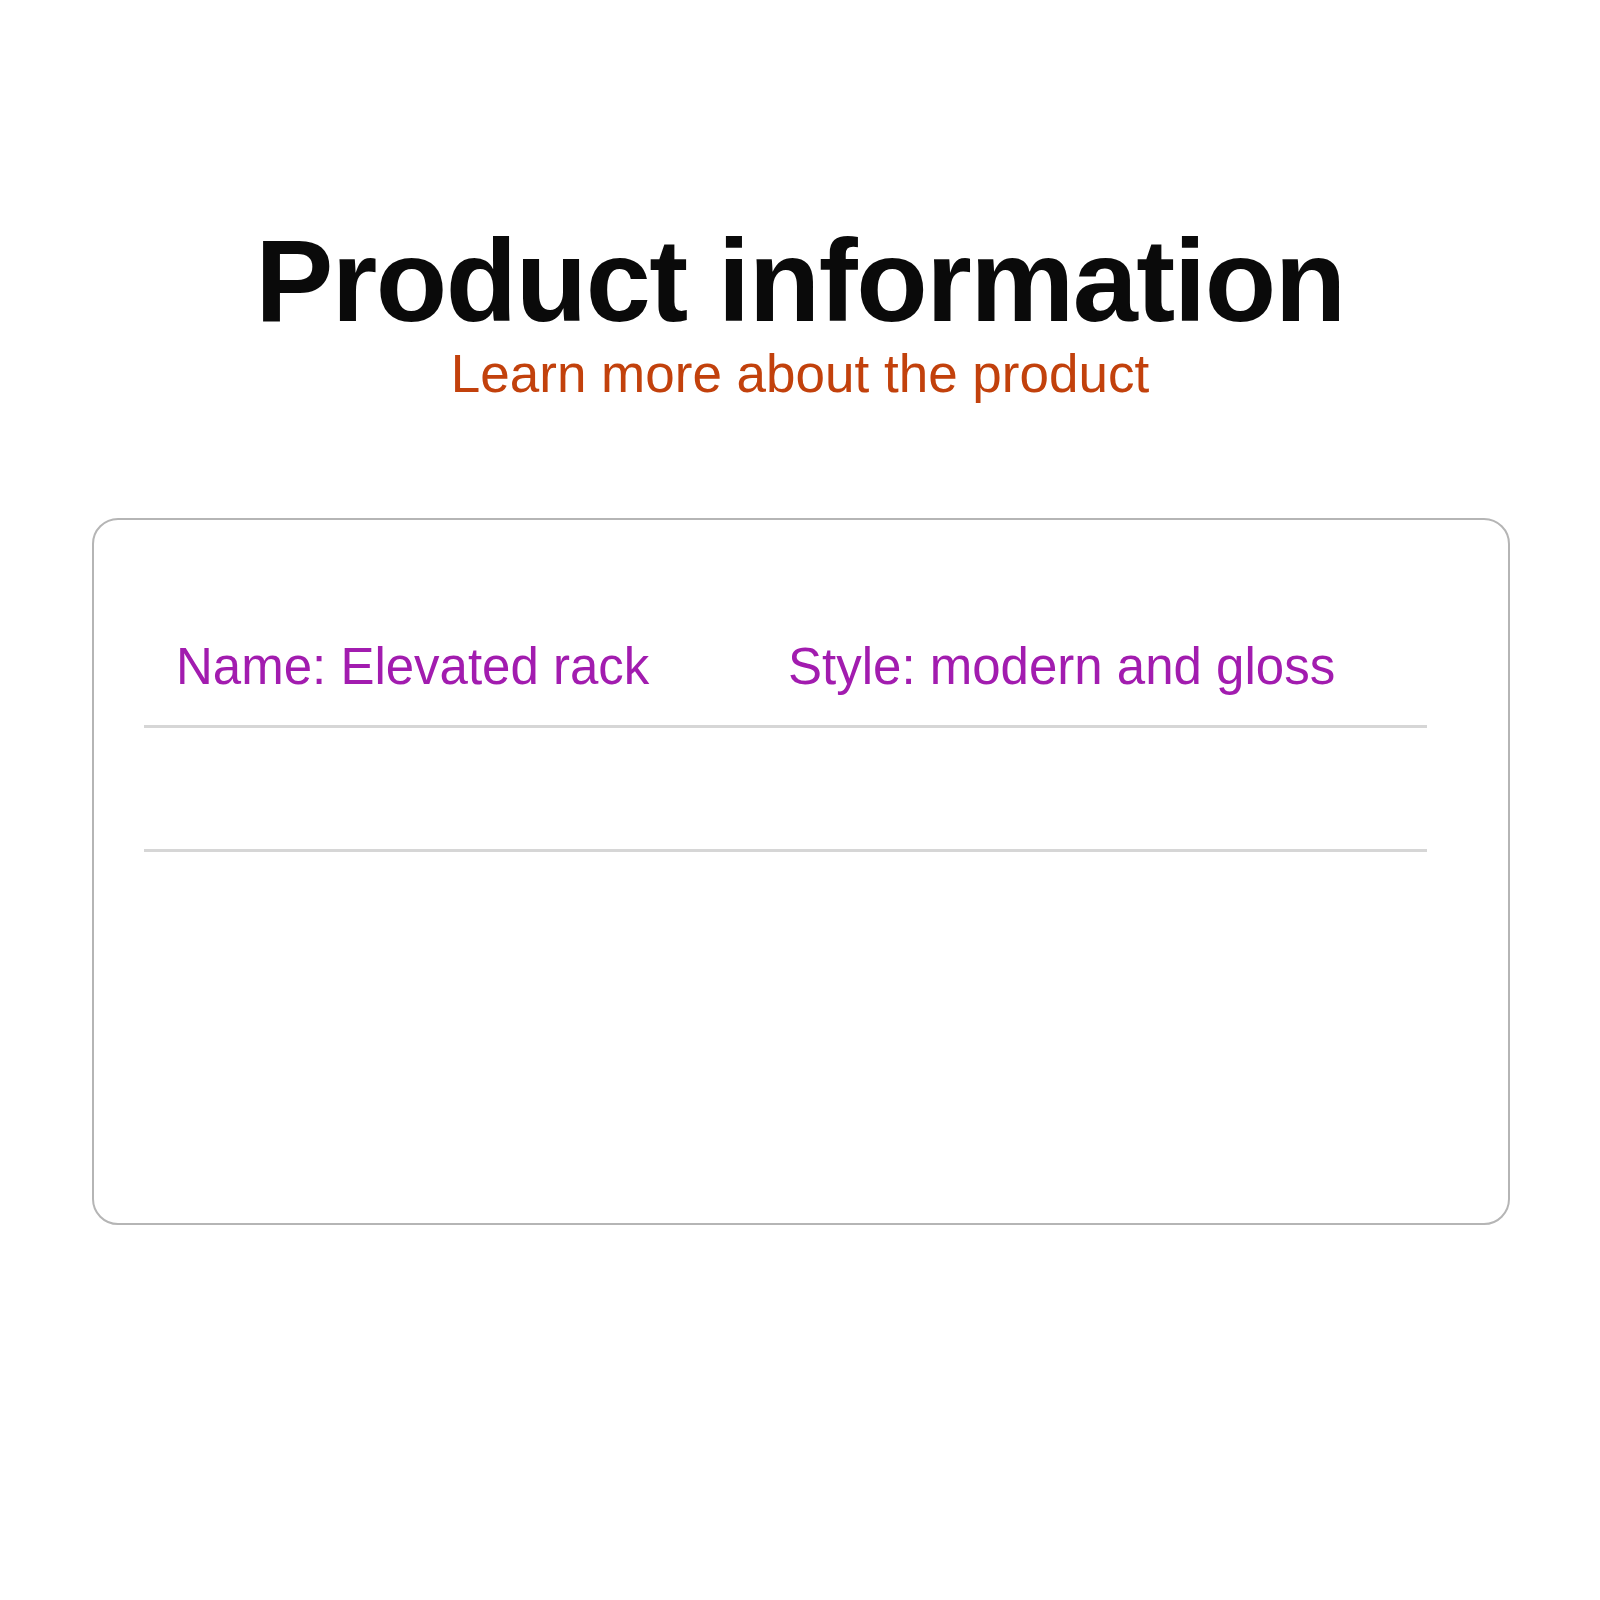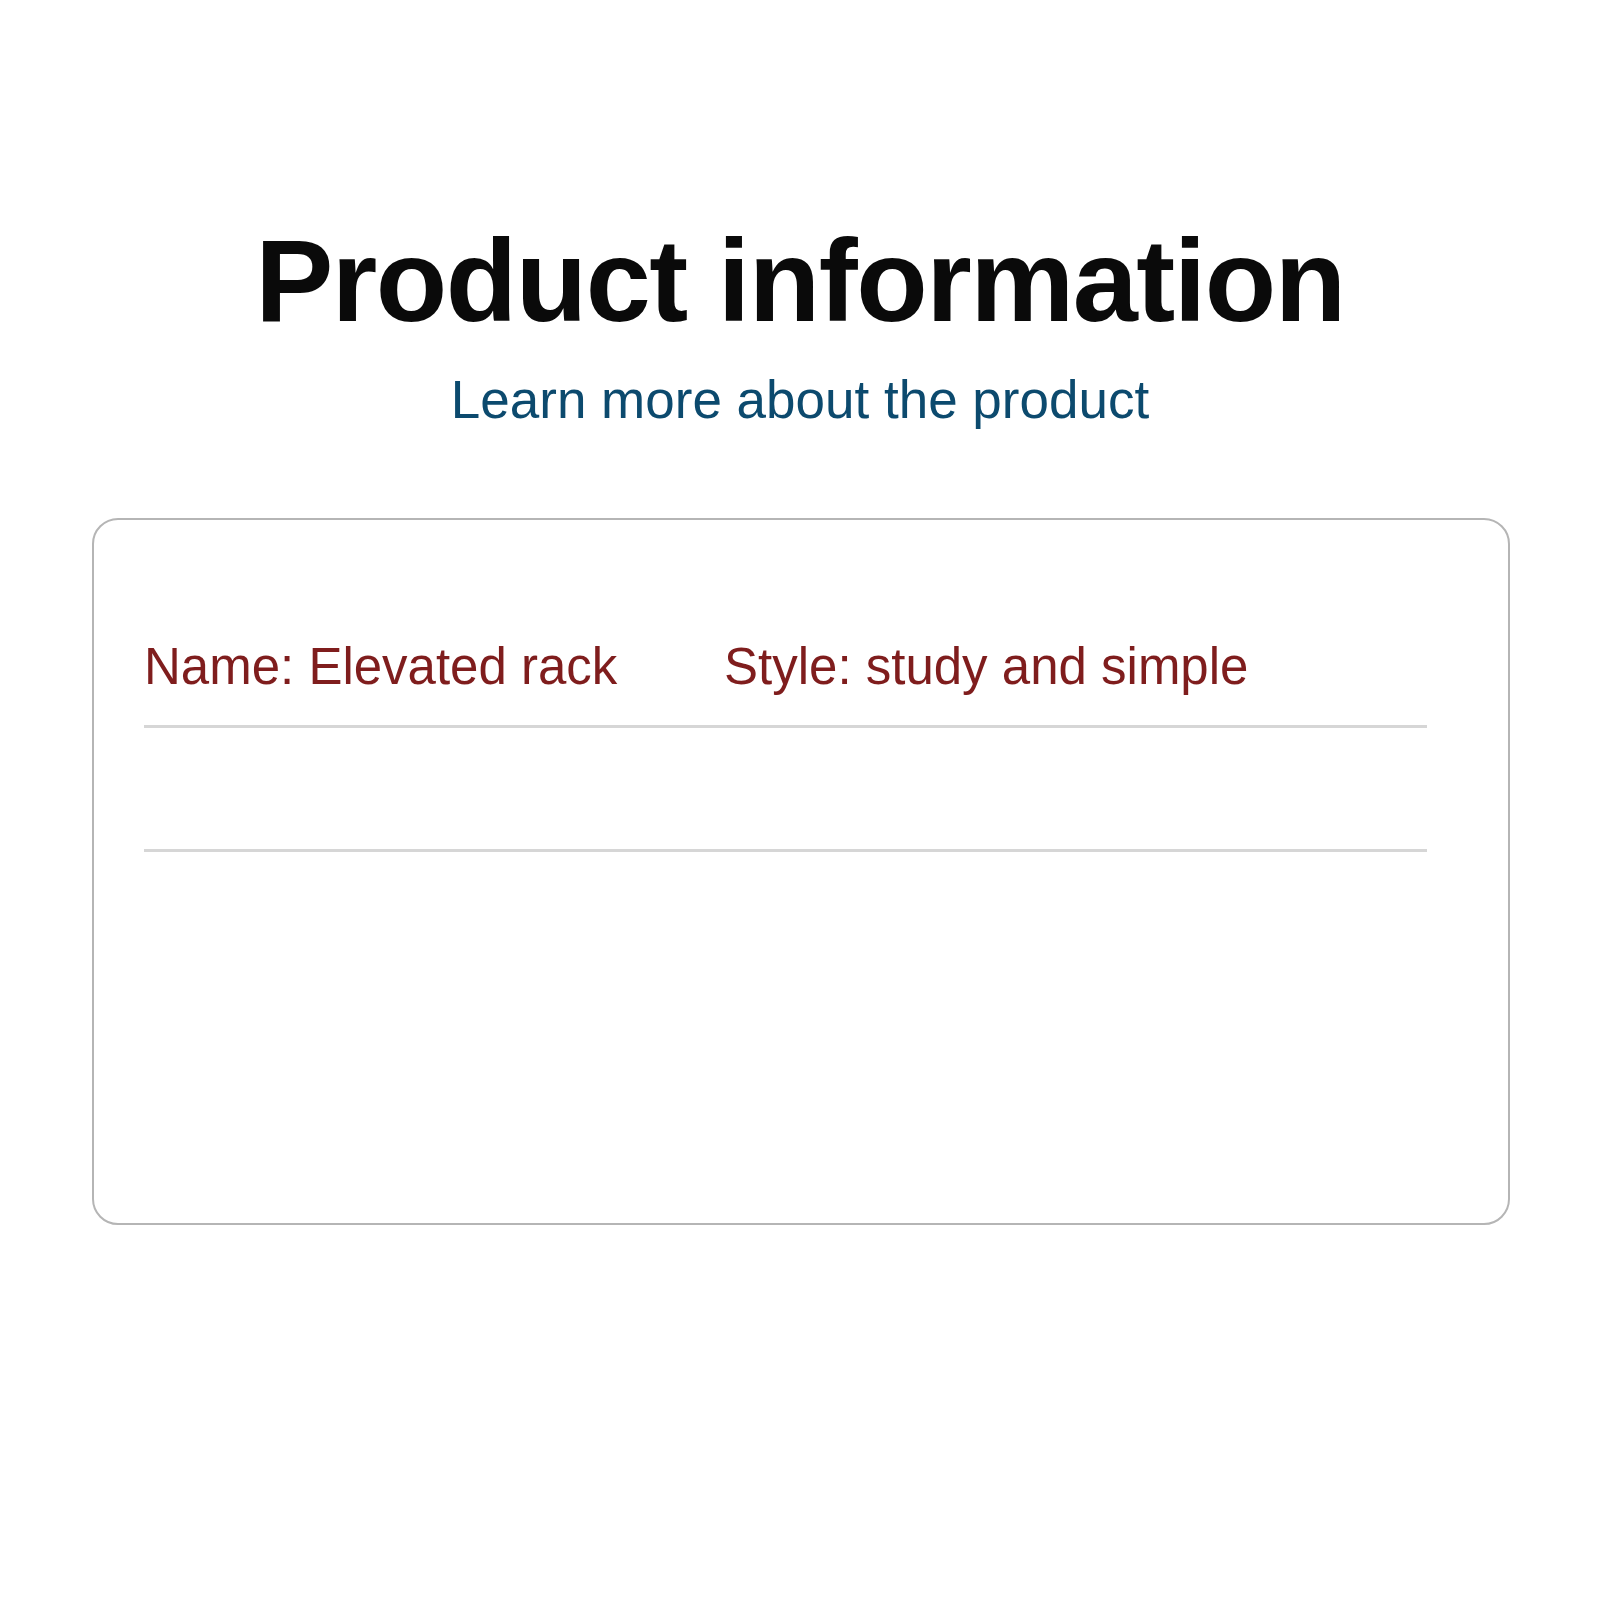--- a/index.html
+++ b/index.html
@@ -28,25 +28,25 @@
     display: block;
     font-size: 117px;
     font-weight: bold;
     line-height: 1.0;
     letter-spacing: -1.5px;
     color: #0a0a0a;
     white-space: nowrap;
   }
   .page-subtitle {
     display: block;
-    margin-top: 34px;
+    margin-top: 8px;
     font-size: 53px;
     font-weight: normal;
     line-height: 1.0;
-    color: #0c4a6e;
+    color: #c2410c;
     white-space: nowrap;
   }
 
   
   .info-card {
     position: absolute;
     left: 92px;
     top: 518px;
     width: 1418px;
     height: 707px;
@@ -74,22 +74,23 @@
   .spec-row.r2 { top: 487px; }
 
   .spec-cells {
     display: flex;
     align-items: baseline;
     white-space: nowrap;
   }
   .spec-cell {
     font-size: 51px;
     line-height: 60px;
-    color: #7f1d1d;
+    color: #a21caf;
     white-space: nowrap;
+    margin-left: 32px;
   }
   .spec-cell.col-a {
     width: 580px;
     flex: 0 0 580px;
   }
   .spec-cell.col-b {
     flex: 0 0 auto;
   }
   .spec-cell.wide {
     flex: 0 0 auto;
@@ -115,21 +116,21 @@
     <span class="page-title">Product information</span>
     <span class="page-subtitle">Learn more about the product</span>
   </div>
 
   <div class="info-card">
     <div class="spec-rows">
 
       <div class="spec-row r0">
         <div class="spec-cells">
           <span class="spec-cell col-a">Name: Elevated rack</span>
-          <span class="spec-cell col-b">Style: study and simple</span>
+          <span class="spec-cell col-b">Style: modern and gloss</span>
         </div>
         <hr class="spec-divider">
       </div>
 
       <div class="spec-row r1">
         <hr class="spec-divider">
       </div>
 
 
     </div>

